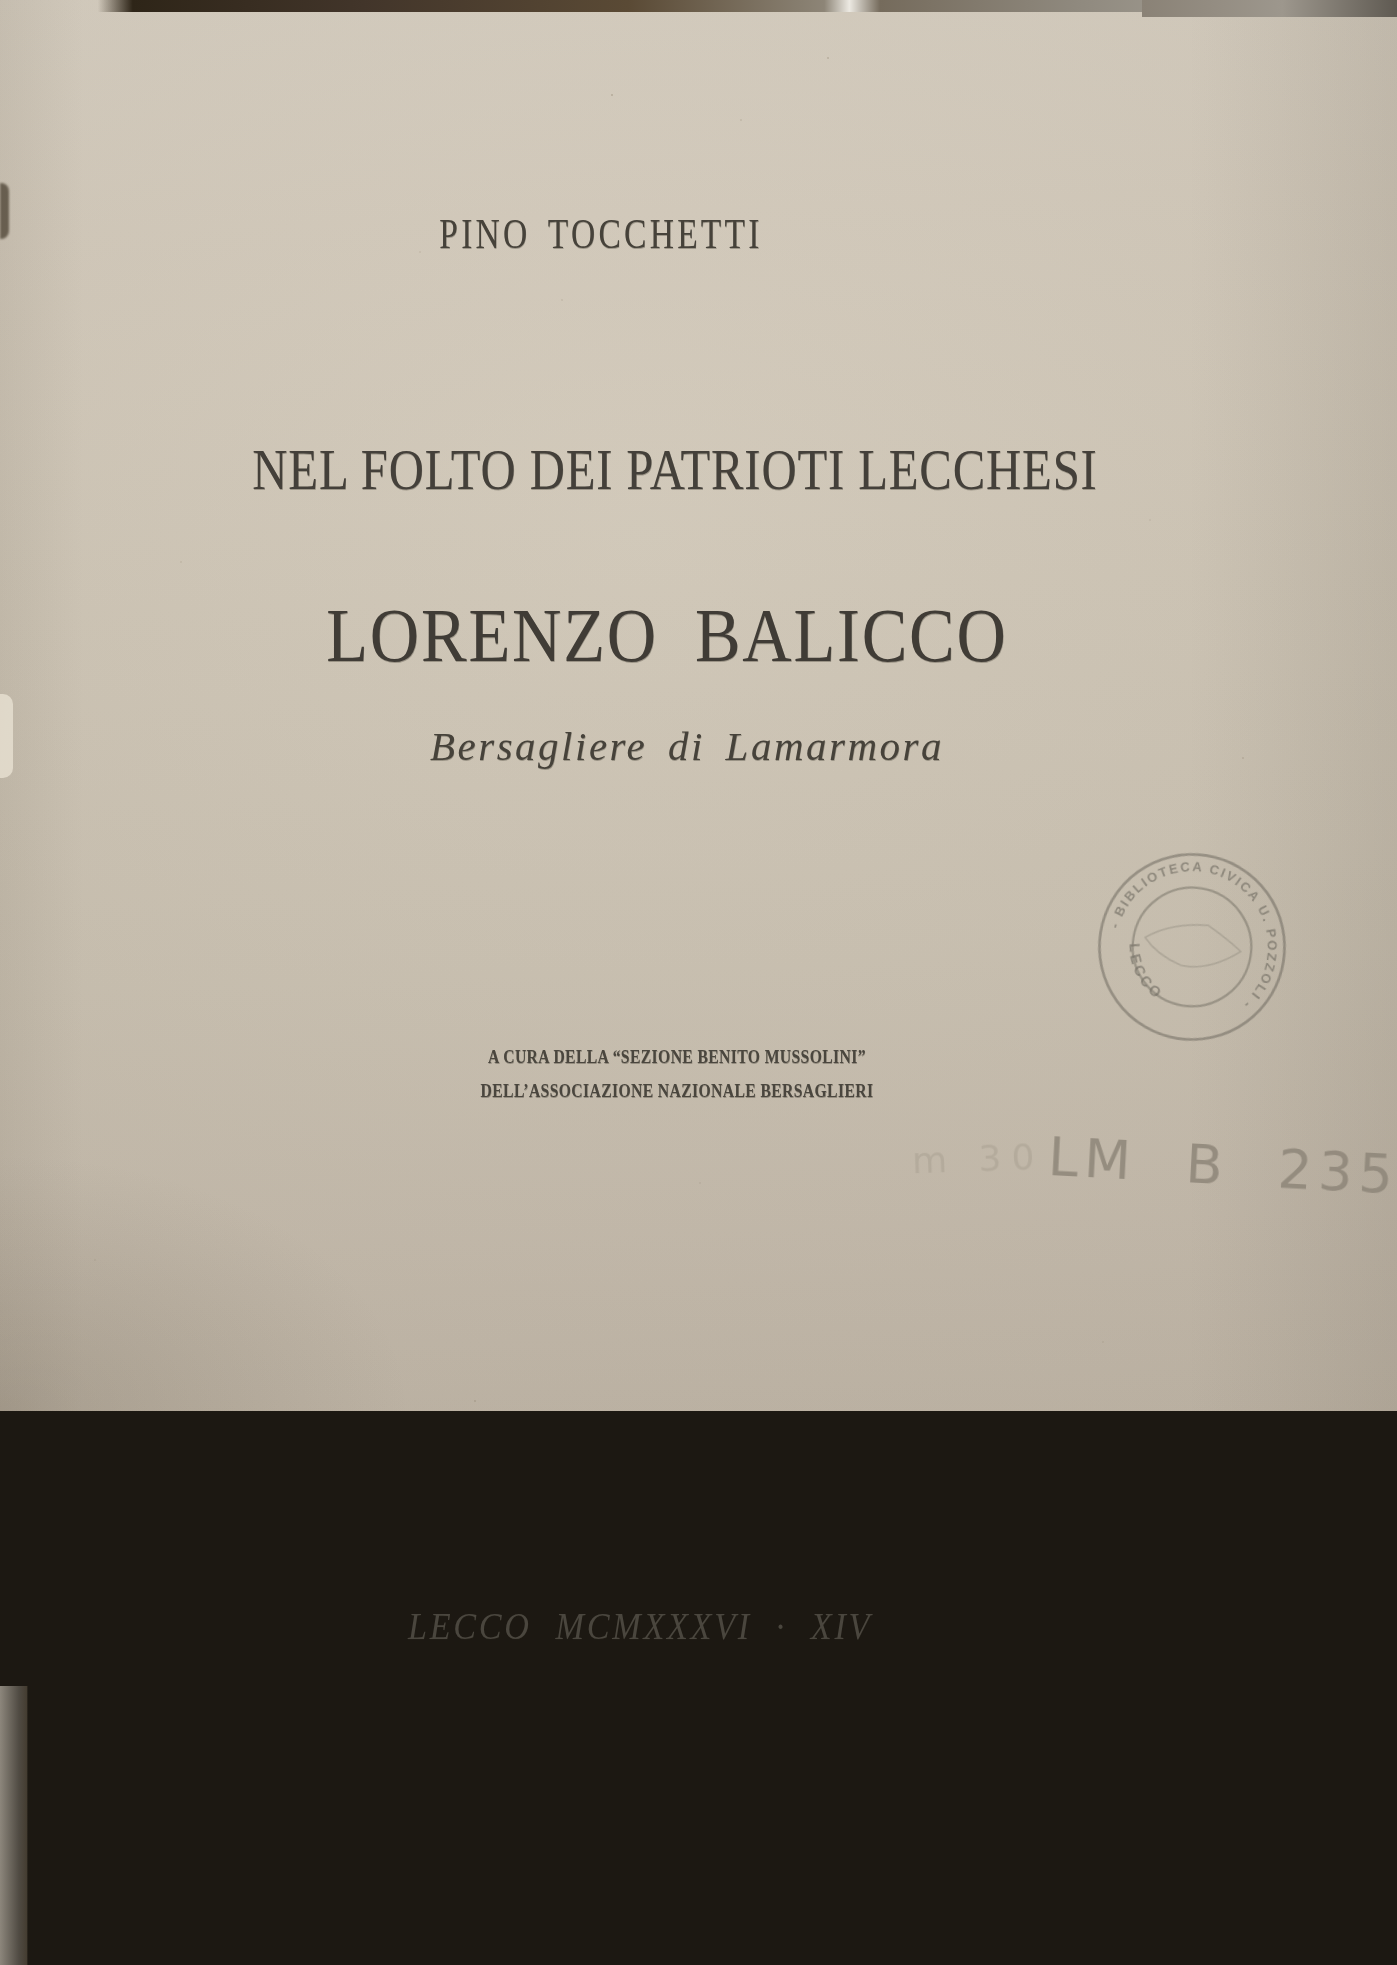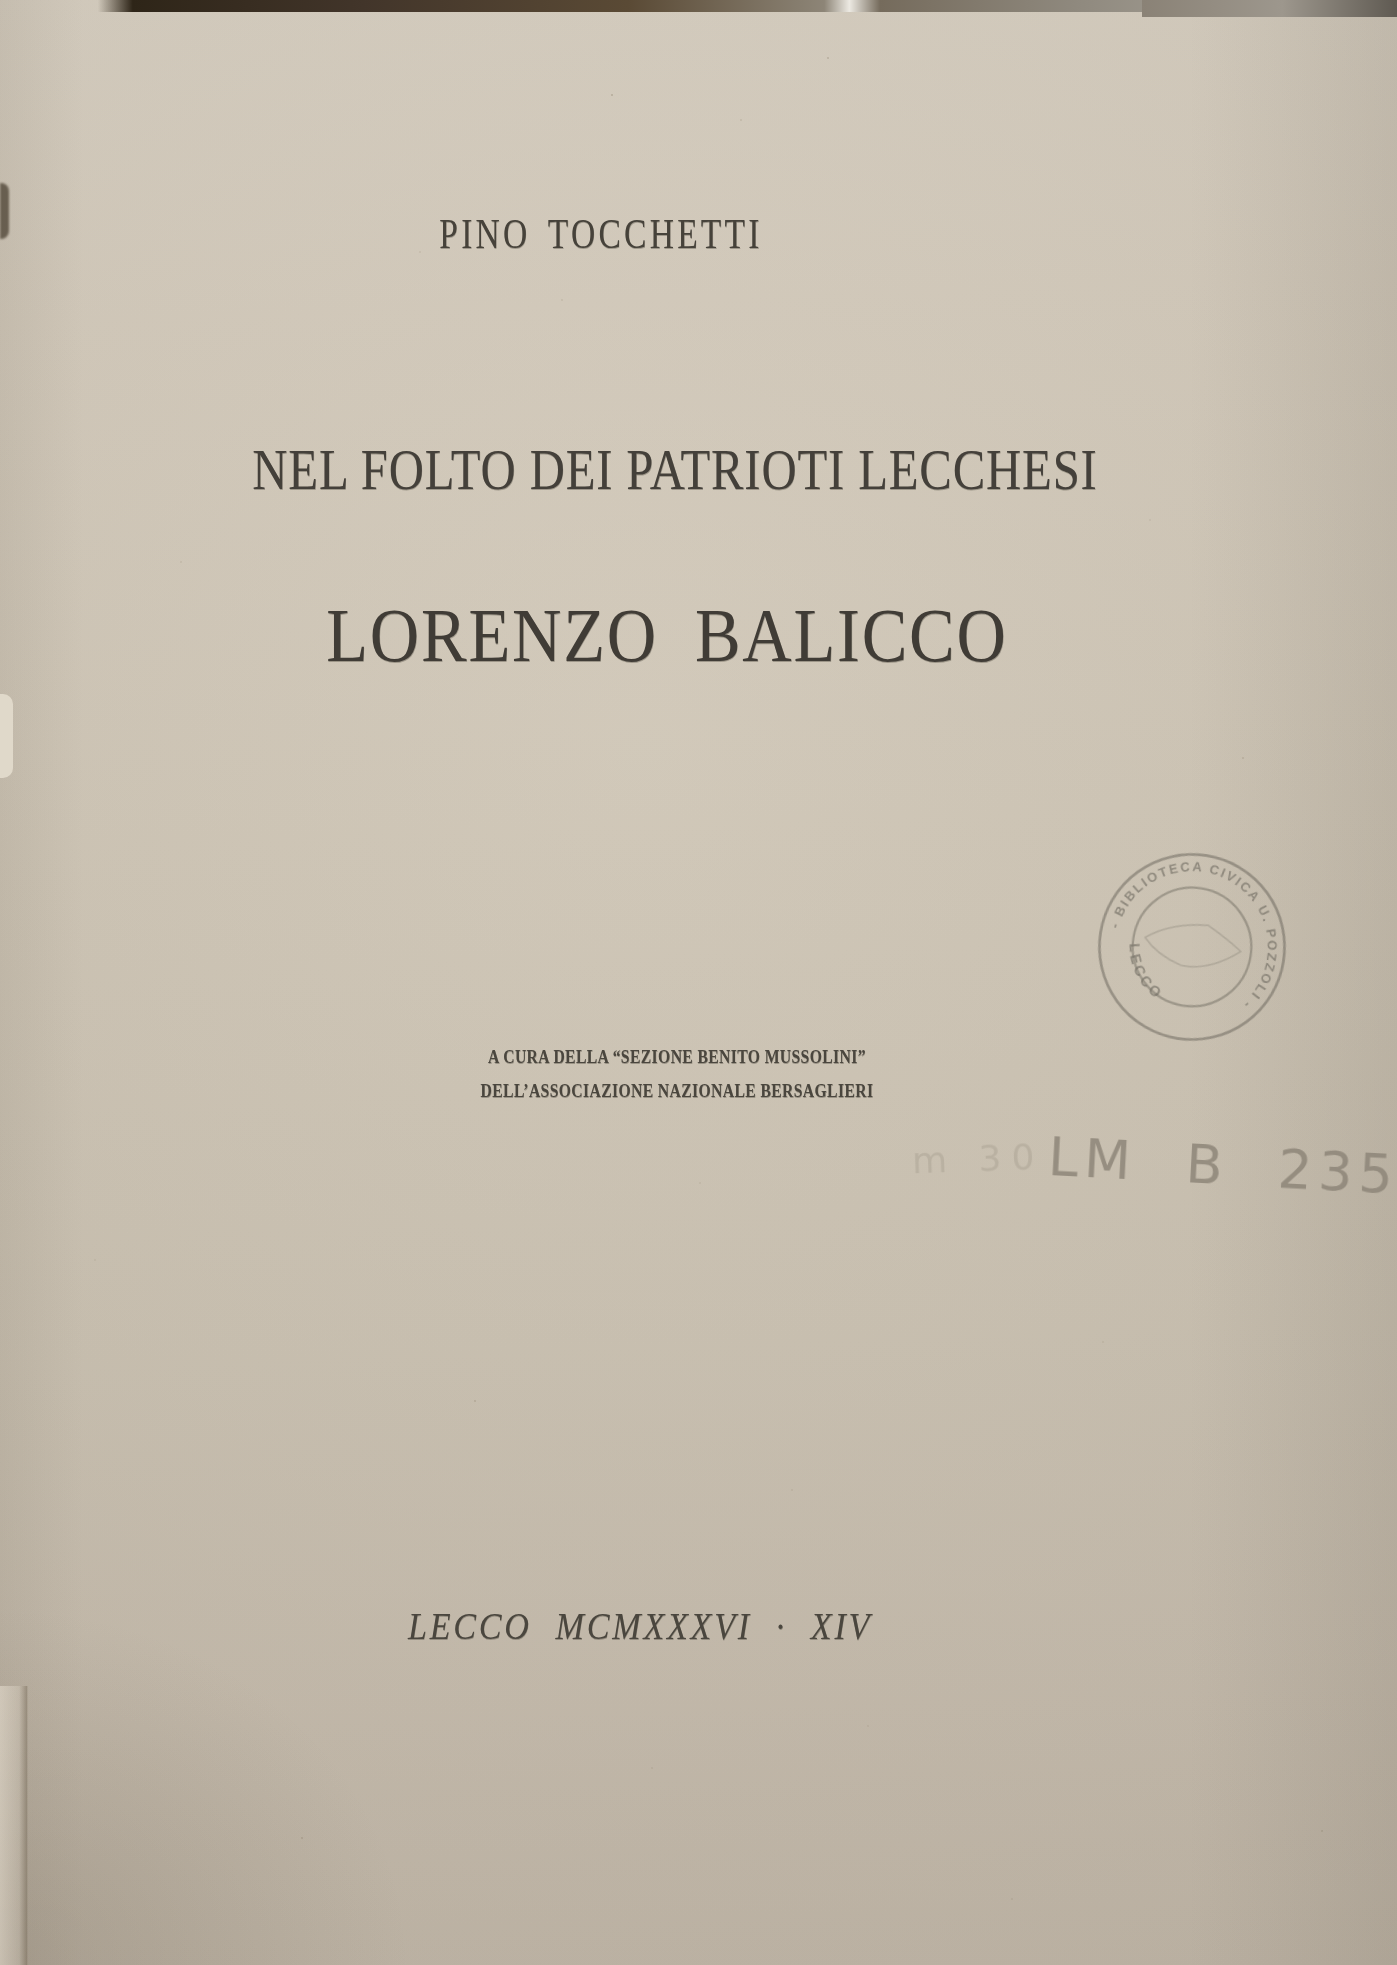--- a/index.html
+++ b/index.html
@@ -1,21 +1,21 @@
 <!DOCTYPE html>
 <html><head>
 <meta charset="utf-8">
 <style>
   html,body { margin:0; padding:0; }
   body {
     width:1397px; height:1965px; overflow:hidden;
     background:#1c1812;
     font-family:"Liberation Serif","DejaVu Serif",serif;
   }
-  .photo { position:relative; width:1397px; height:1965px;
+  .photo { position:relative; width:1397px; height:1411px;
     background:
       linear-gradient(178deg,#d7cfc1 0%, #d3cabb 16%, #cec5b5 42%, #cac1b1 68%, #c6bcad 86%, #c2b8a9 100%);
   }
   
   .photo::before { content:""; position:absolute; inset:0; pointer-events:none;
     background:
       radial-gradient(42% 26% at 0% 100%, rgba(92,82,66,.20), rgba(92,82,66,0) 70%),
       linear-gradient(90deg, rgba(105,95,80,.10) 0%, rgba(105,95,80,0) 6%, rgba(105,95,80,0) 85%, rgba(100,92,80,.13) 100%),
       radial-gradient(130% 95% at 46% 38%, rgba(255,255,255,.05), rgba(72,62,48,.11) 100%);
   }
@@ -107,20 +107,21 @@
   <div class="left-notch"></div>
   <div class="left-chip"></div>
   <div class="under-page-edge"></div>
 
   <div class="line author">PINO TOCCHETTI</div>
 
   <div class="line series">NEL FOLTO DEI PATRIOTI LECCHESI</div>
 
   <div class="line maintitle">LORENZO BALICCO</div>
 
+  <div class="line subtitle">Bersagliere di Lamarmora</div>
 
   <div class="line edition">
     <div>A CURA DELLA “SEZIONE BENITO MUSSOLINI”</div>
     <div>DELL’ASSOCIAZIONE NAZIONALE BERSAGLIERI</div>
   </div>
 
   <svg class="stamp" viewBox="0 0 200 200">
     <defs>
       <path id="arcT" d="M100,100 m-73,0 a73,73 0 1,1 146,0 a73,73 0 1,1 -146,0"></path>
       <path id="arcB" d="M100,100 m-60,0 a60,60 0 1,0 120,0 a60,60 0 1,0 -120,0"></path>

